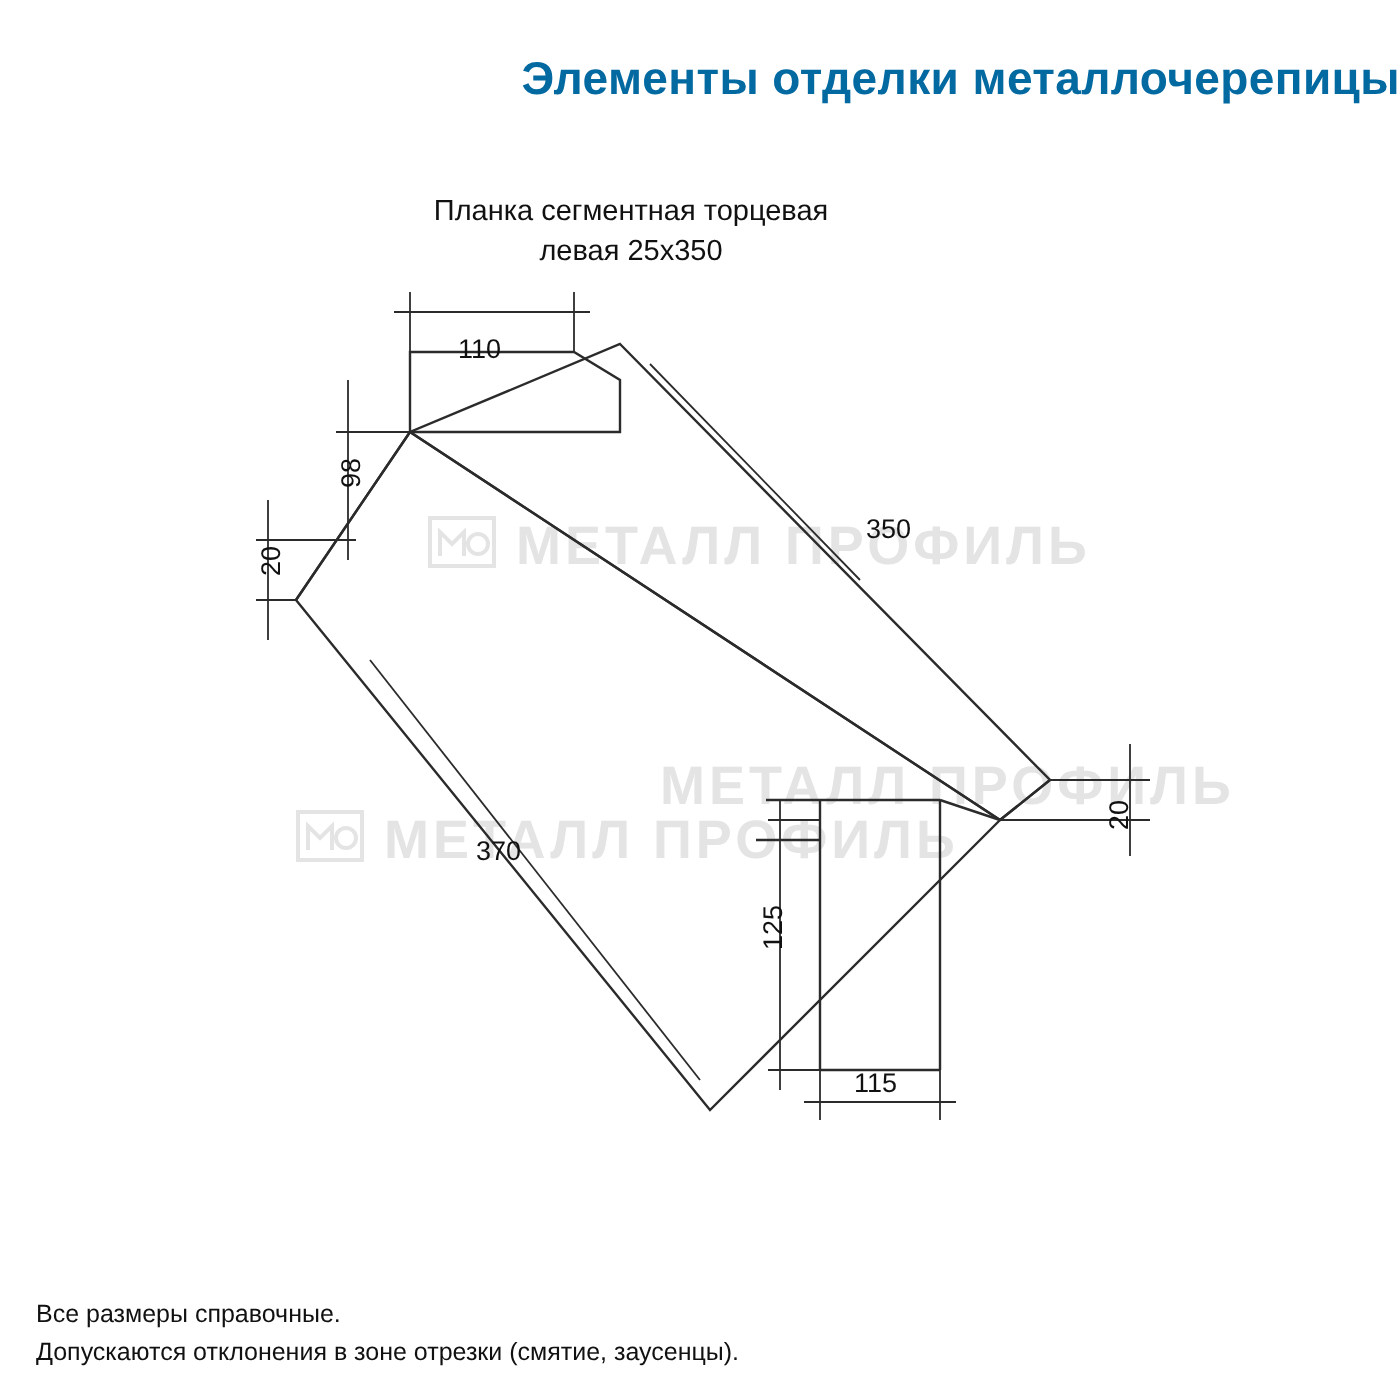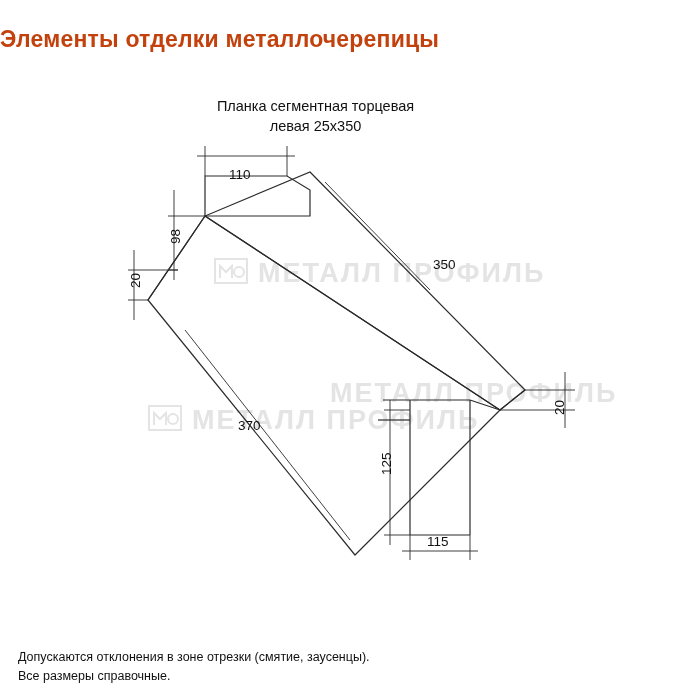--- a/index.html
+++ b/index.html
@@ -18,25 +18,25 @@
   .page {
     position: relative;
     width: 700px;
     height: 700px;
   }
   .title {
     position: absolute;
     top: 26px;
     left: 0;
     width: 700px;
-    text-align: left;
+    text-align: right;
     font-size: 23px;
     font-weight: bold;
     letter-spacing: 0.2px;
-    color: #c2410c;
+    color: #0369a1;
   }
   .subtitle {
     position: absolute;
     top: 96px;
     left: 0;
     width: 631px;
     text-align: center;
     font-size: 14.5px;
     line-height: 20px;
     color: #111;
@@ -180,17 +180,17 @@
   <div class="dimtext" style="left:229px; top:139px;margin-top:28px;">110</div>
   <div class="dimtext rot" style="left:168px; top:244px;">98</div>
   <div class="dimtext rot" style="left:128px; top:288px;">20</div>
   <div class="dimtext" style="left:433px; top:257px;">350</div>
   <div class="dimtext" style="left:238px; top:418px;">370</div>
   <div class="dimtext rot" style="left:552px; top:415px;">20</div>
   <div class="dimtext rot" style="left:379px; top:475px;">125</div>
   <div class="dimtext" style="left:427px; top:534px;">115</div>
 
   <div class="footnotes">
+    <div>Все размеры справочные.</div>
     <div>Допускаются отклонения в зоне отрезки (смятие, заусенцы).</div>
-    <div>Все размеры справочные.</div>
   </div>
 
 </div>
 
 </body></html>

